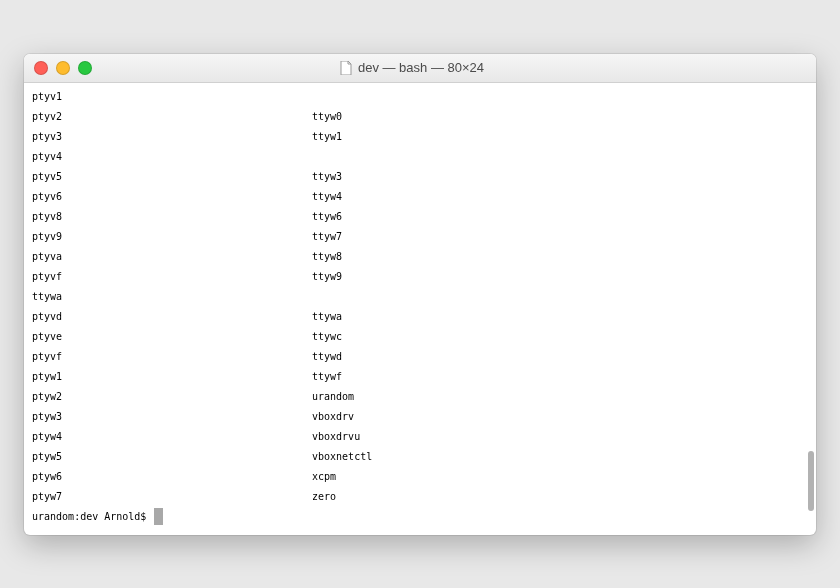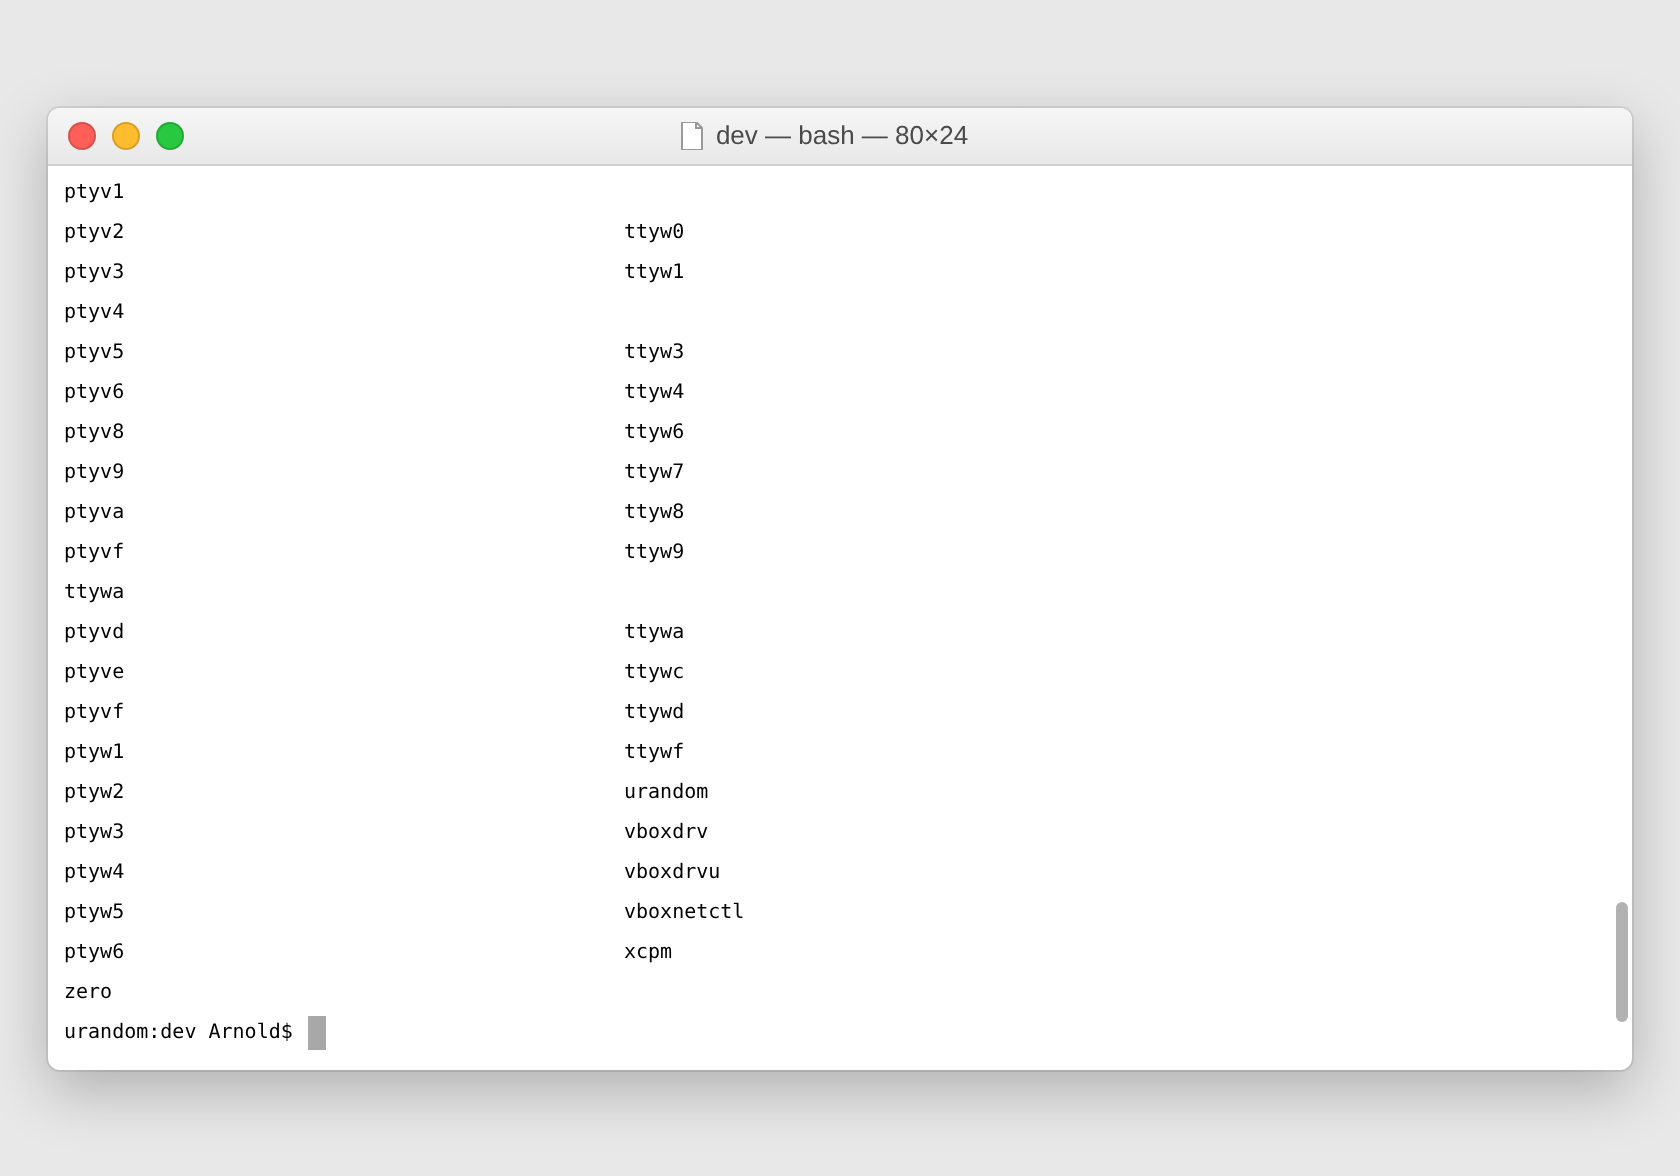--- a/index.html
+++ b/index.html
@@ -139,21 +139,21 @@
         <div class="row"><span class="col2">ttywa</span></div>
         <div class="row"><span class="col1">ptyvd</span><span class="col2">ttywa</span></div>
         <div class="row"><span class="col1">ptyve</span><span class="col2">ttywc</span></div>
         <div class="row"><span class="col1">ptyvf</span><span class="col2">ttywd</span></div>
         <div class="row"><span class="col1">ptyw1</span><span class="col2">ttywf</span></div>
         <div class="row"><span class="col1">ptyw2</span><span class="col2">urandom</span></div>
         <div class="row"><span class="col1">ptyw3</span><span class="col2">vboxdrv</span></div>
         <div class="row"><span class="col1">ptyw4</span><span class="col2">vboxdrvu</span></div>
         <div class="row"><span class="col1">ptyw5</span><span class="col2">vboxnetctl</span></div>
         <div class="row"><span class="col1">ptyw6</span><span class="col2">xcpm</span></div>
-        <div class="row"><span class="col2">zero</span></div>
+        <div class="row"><span class="col1">ptyw7</span><span class="col2">zero</span></div>
       </div>
     <div class="prompt-line">
       <span>urandom:dev Arnold$ </span>
       <span class="cursor"></span>
     </div>
     <div class="scrollbar">
       <div class="scrollbar-thumb"></div>
     </div>
   </div>
 </div>

